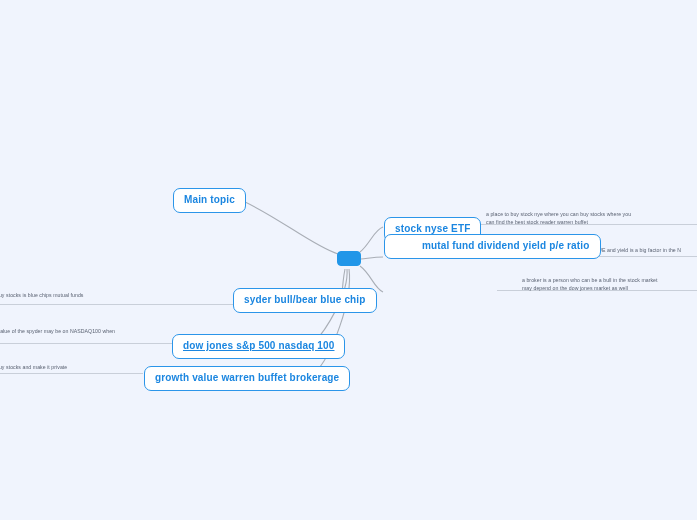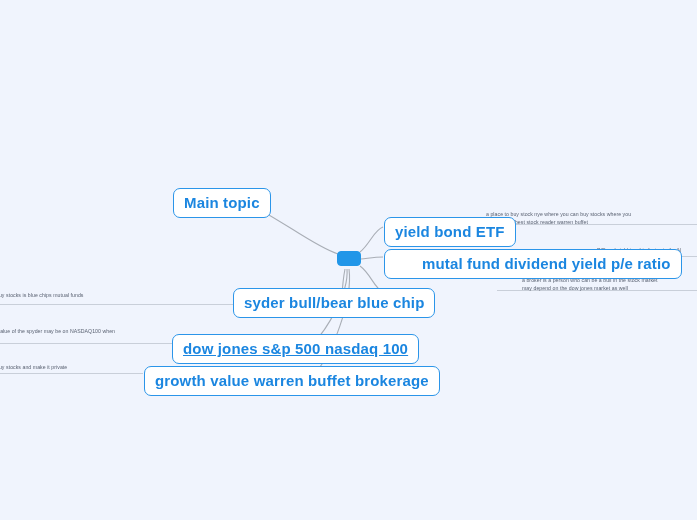--- a/index.html
+++ b/index.html
@@ -28,21 +28,21 @@
     pointer-events: none;
   }
   
   .node {
     position: absolute;
     background: #ffffff;
     border: 1.6px solid #2b95e9;
     border-radius: 7px;
     color: #1b86e0;
     font-weight: bold;
-    font-size: 15px;
+    font-size: 10px;
     letter-spacing: 0.15px;
     line-height: 1;
     padding: 6px 10px 7px 10px;
     white-space: nowrap;
     box-sizing: border-box;
   }
   .node-central {
     position: absolute;
     background: #2196e8;
     border: 1.5px solid #2196e8;
@@ -111,24 +111,24 @@
 
   <div class="note" style="left:-4px; top:363px; width:160px;">buy stocks and make it private</div>
 
   <div class="node-central" style="left:337px; top:251px;"></div>
 
   <div class="node" style="left:173px; top:188px;">
     <span>Main topic</span>
   </div>
 
   <div class="node" style="left:384px; top:217px;">
-    <span>yield bond ETF</span>
+    <span>stock nyse ETF</span>
   </div>
 
-  <div class="node" style="left:384px; top:249px;padding-left:37px;">
+  <div class="node" style="left:384px; top:234px;padding-left:37px;">
     <span>mutal fund dividend yield p/e ratio</span>
   </div>
 
 
   <div class="node" style="left:233px; top:288px;">
     <span>syder bull/bear blue chip</span>
   </div>
 
   <div class="node" style="left:172px; top:334px;text-decoration:underline;">
     <span>dow jones s&amp;p 500 nasdaq 100</span>

